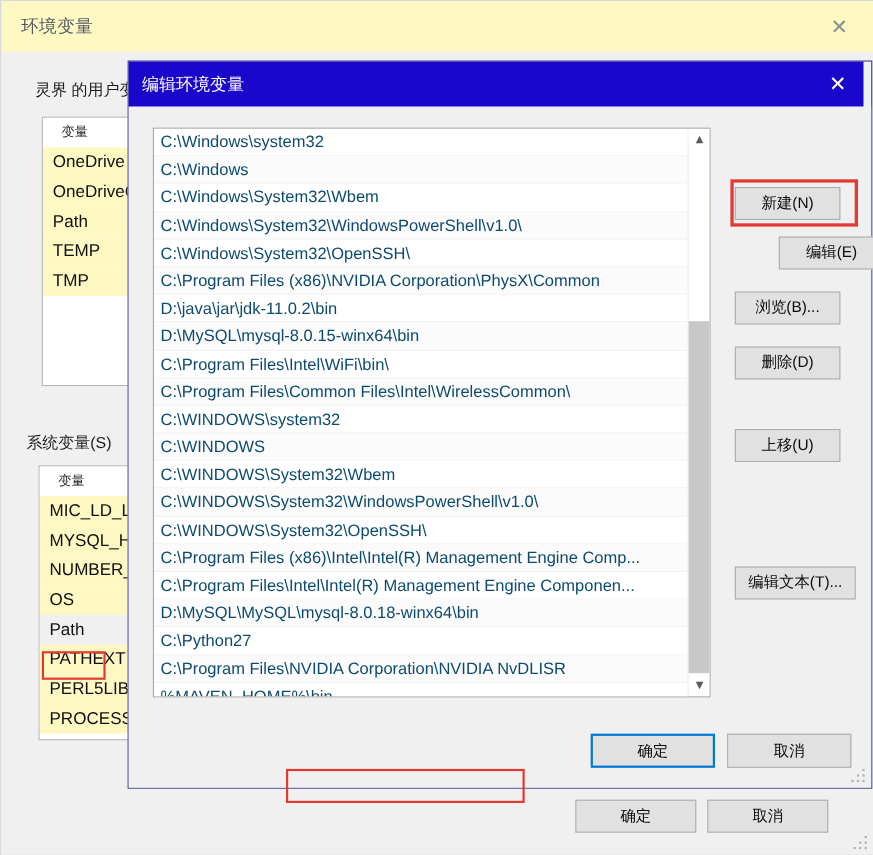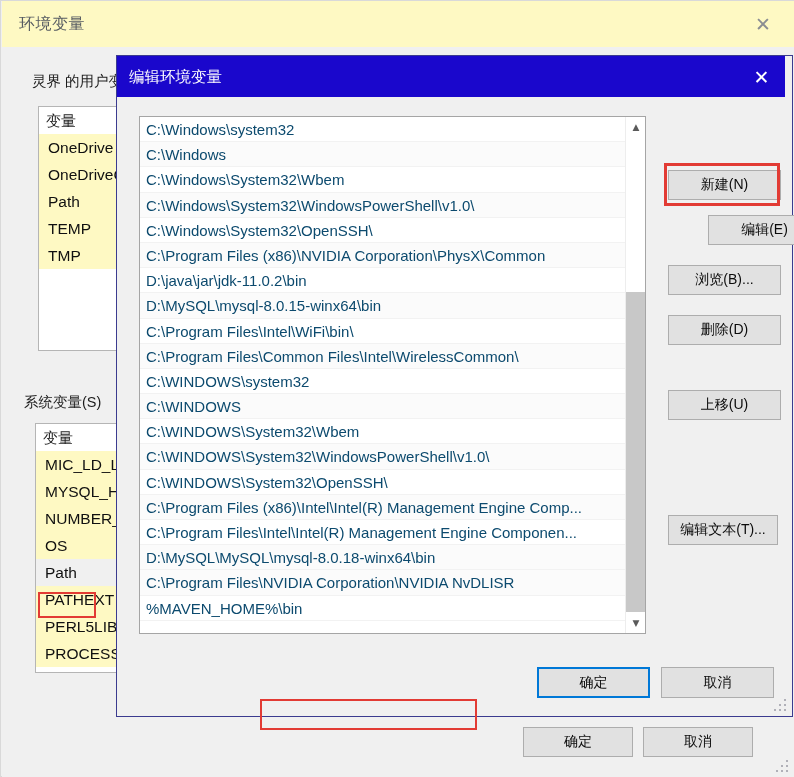--- a/index.html
+++ b/index.html
@@ -77,22 +77,22 @@
     position: absolute;
     left: 33px; top: 375px;
     width: 89px; height: 250px;
     background: #ffffff;
     border: 1px solid #b5b5b5;
     overflow: hidden;
   }
   .var-header {
     height: 27px;
     line-height: 27px;
-    padding-left: 7px;
-    font-size: 15px;
+    padding-left: 17px;
+    font-size: 12px;
     color: #1c1c1c;
     background: #ffffff;
     white-space: nowrap;
   }
   .var-row {
     height: 27px;
     line-height: 27px;
     padding-left: 9px;
     font-size: 15.5px;
     color: #101010;
@@ -229,21 +229,21 @@
     left: 143px; top: 602px;
     width: 217px; height: 31px;
     border: 2px solid #e23b34;
     pointer-events: none;
   }
 
   
   .edit-btn {
     position: absolute;
     left: 551px;
-    width: 113px; height: 30px;
+    width: 96px; height: 30px;
     background: #e1e1e1;
     border: 1px solid #adadad;
     font-size: 14px;
     color: #0b0b0b;
     display: flex; align-items: center; justify-content: center;
   }
   #btn-new     { top: 73px; }
   #btn-edit    { top: 118px; margin-left: 40px; }
   #btn-browse  { top: 168px; }
   #btn-delete  { top: 218px; }
@@ -361,20 +361,21 @@
         <div class="path-row">C:\Program Files\Intel\WiFi\bin\</div>
         <div class="path-row alt">C:\Program Files\Common Files\Intel\WirelessCommon\</div>
         <div class="path-row">C:\WINDOWS\system32</div>
         <div class="path-row alt">C:\WINDOWS</div>
         <div class="path-row">C:\WINDOWS\System32\Wbem</div>
         <div class="path-row alt">C:\WINDOWS\System32\WindowsPowerShell\v1.0\</div>
         <div class="path-row">C:\WINDOWS\System32\OpenSSH\</div>
         <div class="path-row alt">C:\Program Files (x86)\Intel\Intel(R) Management Engine Comp...</div>
         <div class="path-row">C:\Program Files\Intel\Intel(R) Management Engine Componen...</div>
         <div class="path-row alt">D:\MySQL\MySQL\mysql-8.0.18-winx64\bin</div>
+        <div class="path-row">C:\Python27</div>
         <div class="path-row alt">C:\Program Files\NVIDIA Corporation\NVIDIA NvDLISR</div>
         <div class="path-row">%MAVEN_HOME%\bin</div>
 
       </div>
 
       <div id="path-scrollbar">
         <div class="sb-arrow" id="sb-up">▲</div>
         <div id="sb-thumb"></div>
         <div class="sb-arrow" id="sb-down">▼</div>
       </div>

